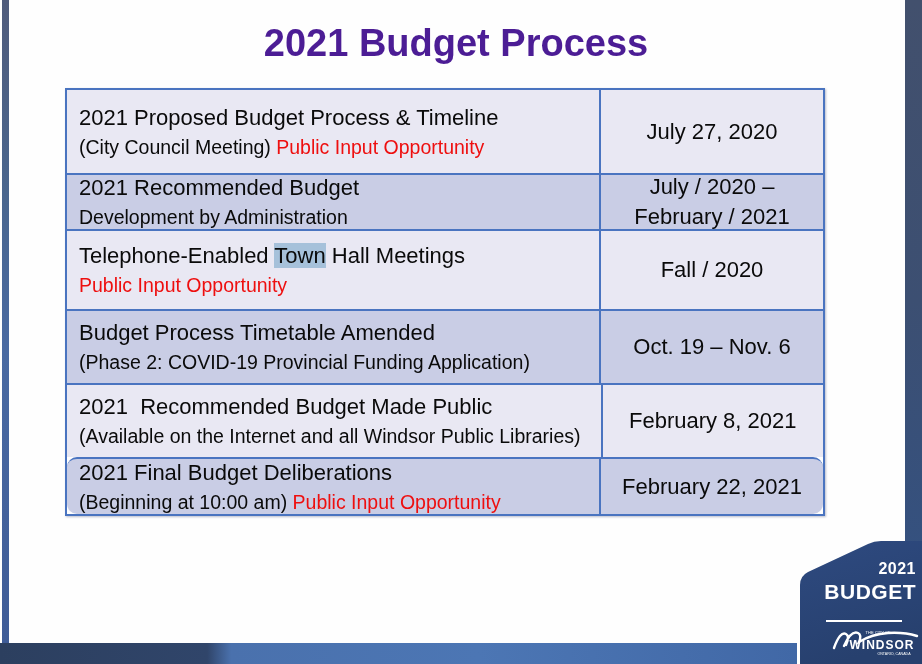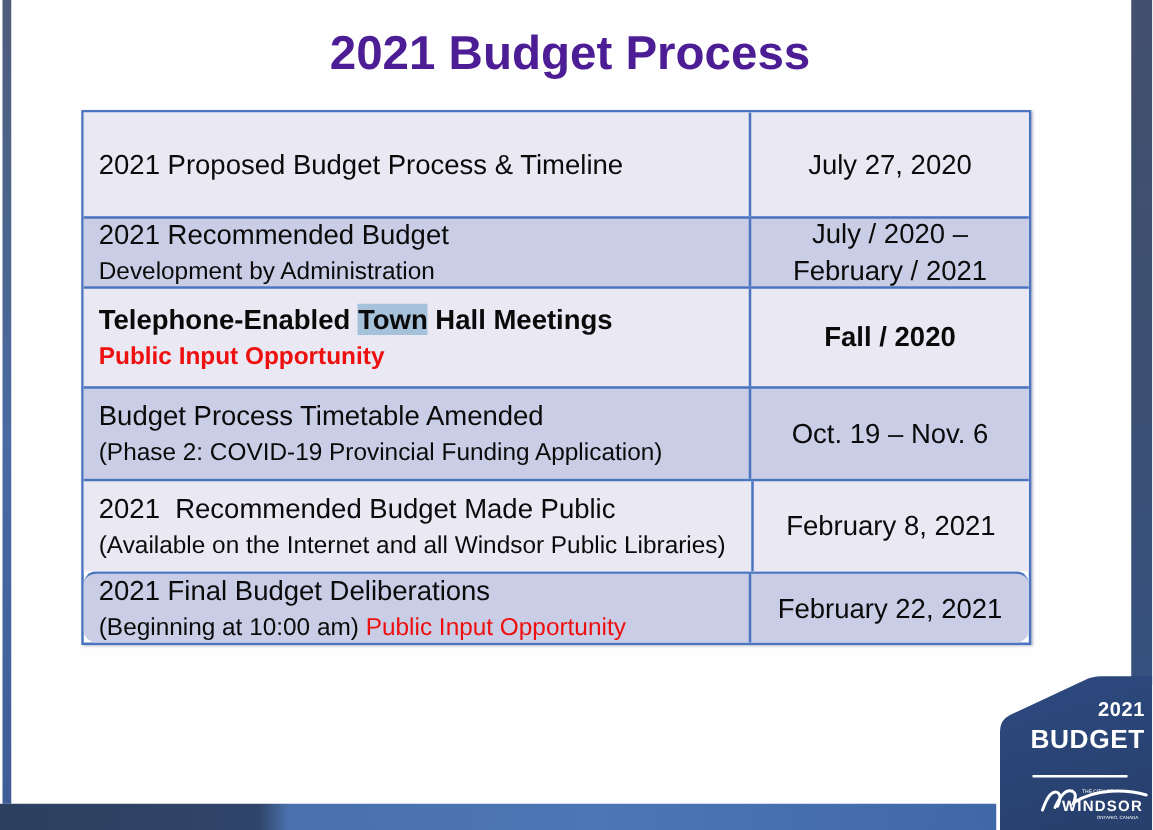--- a/index.html
+++ b/index.html
@@ -28,21 +28,21 @@
   
   .timeline{
     position:absolute;left:65px;top:88px;width:760px;
     border:2px solid #4a74c0;box-sizing:border-box;
     box-shadow:1px 1px 2px rgba(60,70,110,0.35);
   }
   .row{display:flex;box-sizing:border-box;}
   .row + .row{border-top:2px solid #4a74c0;}
   .row:nth-child(1){height:83px;}
   .row:nth-child(2){height:56px;}
-  .row:nth-child(3){height:80px;font-weight:bold;}
+  .row:nth-child(3){height:80px;}
   .row:nth-child(4){height:74px;}
   .row:nth-child(5){height:74px;}
   .row:nth-child(6){height:57px;border-radius:10px;}
   .row--light{background:#e9e8f3;}
   .row--dark{background:#c9cde5;}
   .cell-event{
     flex:1;box-sizing:border-box;border-right:2px solid #4a74c0;
     display:flex;flex-direction:column;justify-content:center;
     padding-left:12px;padding-right:20px;color:#0a0a0a;
   }
@@ -76,20 +76,21 @@
   <div class="right-bar"></div>
   <div class="bottom-bar"></div>
 
   <div class="title">2021 Budget Process</div>
 
   <div class="timeline">
 
     <div class="row row--light">
       <div class="cell-event">
         <div class="line1"><span>2021 Proposed Budget Process &amp; Timeline</span><span></span></div>
+        <div class="line2"><span>(City Council Meeting) </span><span class="red">Public Input Opportunity</span></div>
       </div>
       <div class="cell-date">
         <div>July 27, 2020</div>
 
       </div>
     </div>
 
     <div class="row row--dark">
       <div class="cell-event">
         <div class="line1"><span>2021 Recommended Budget</span><span></span></div>

